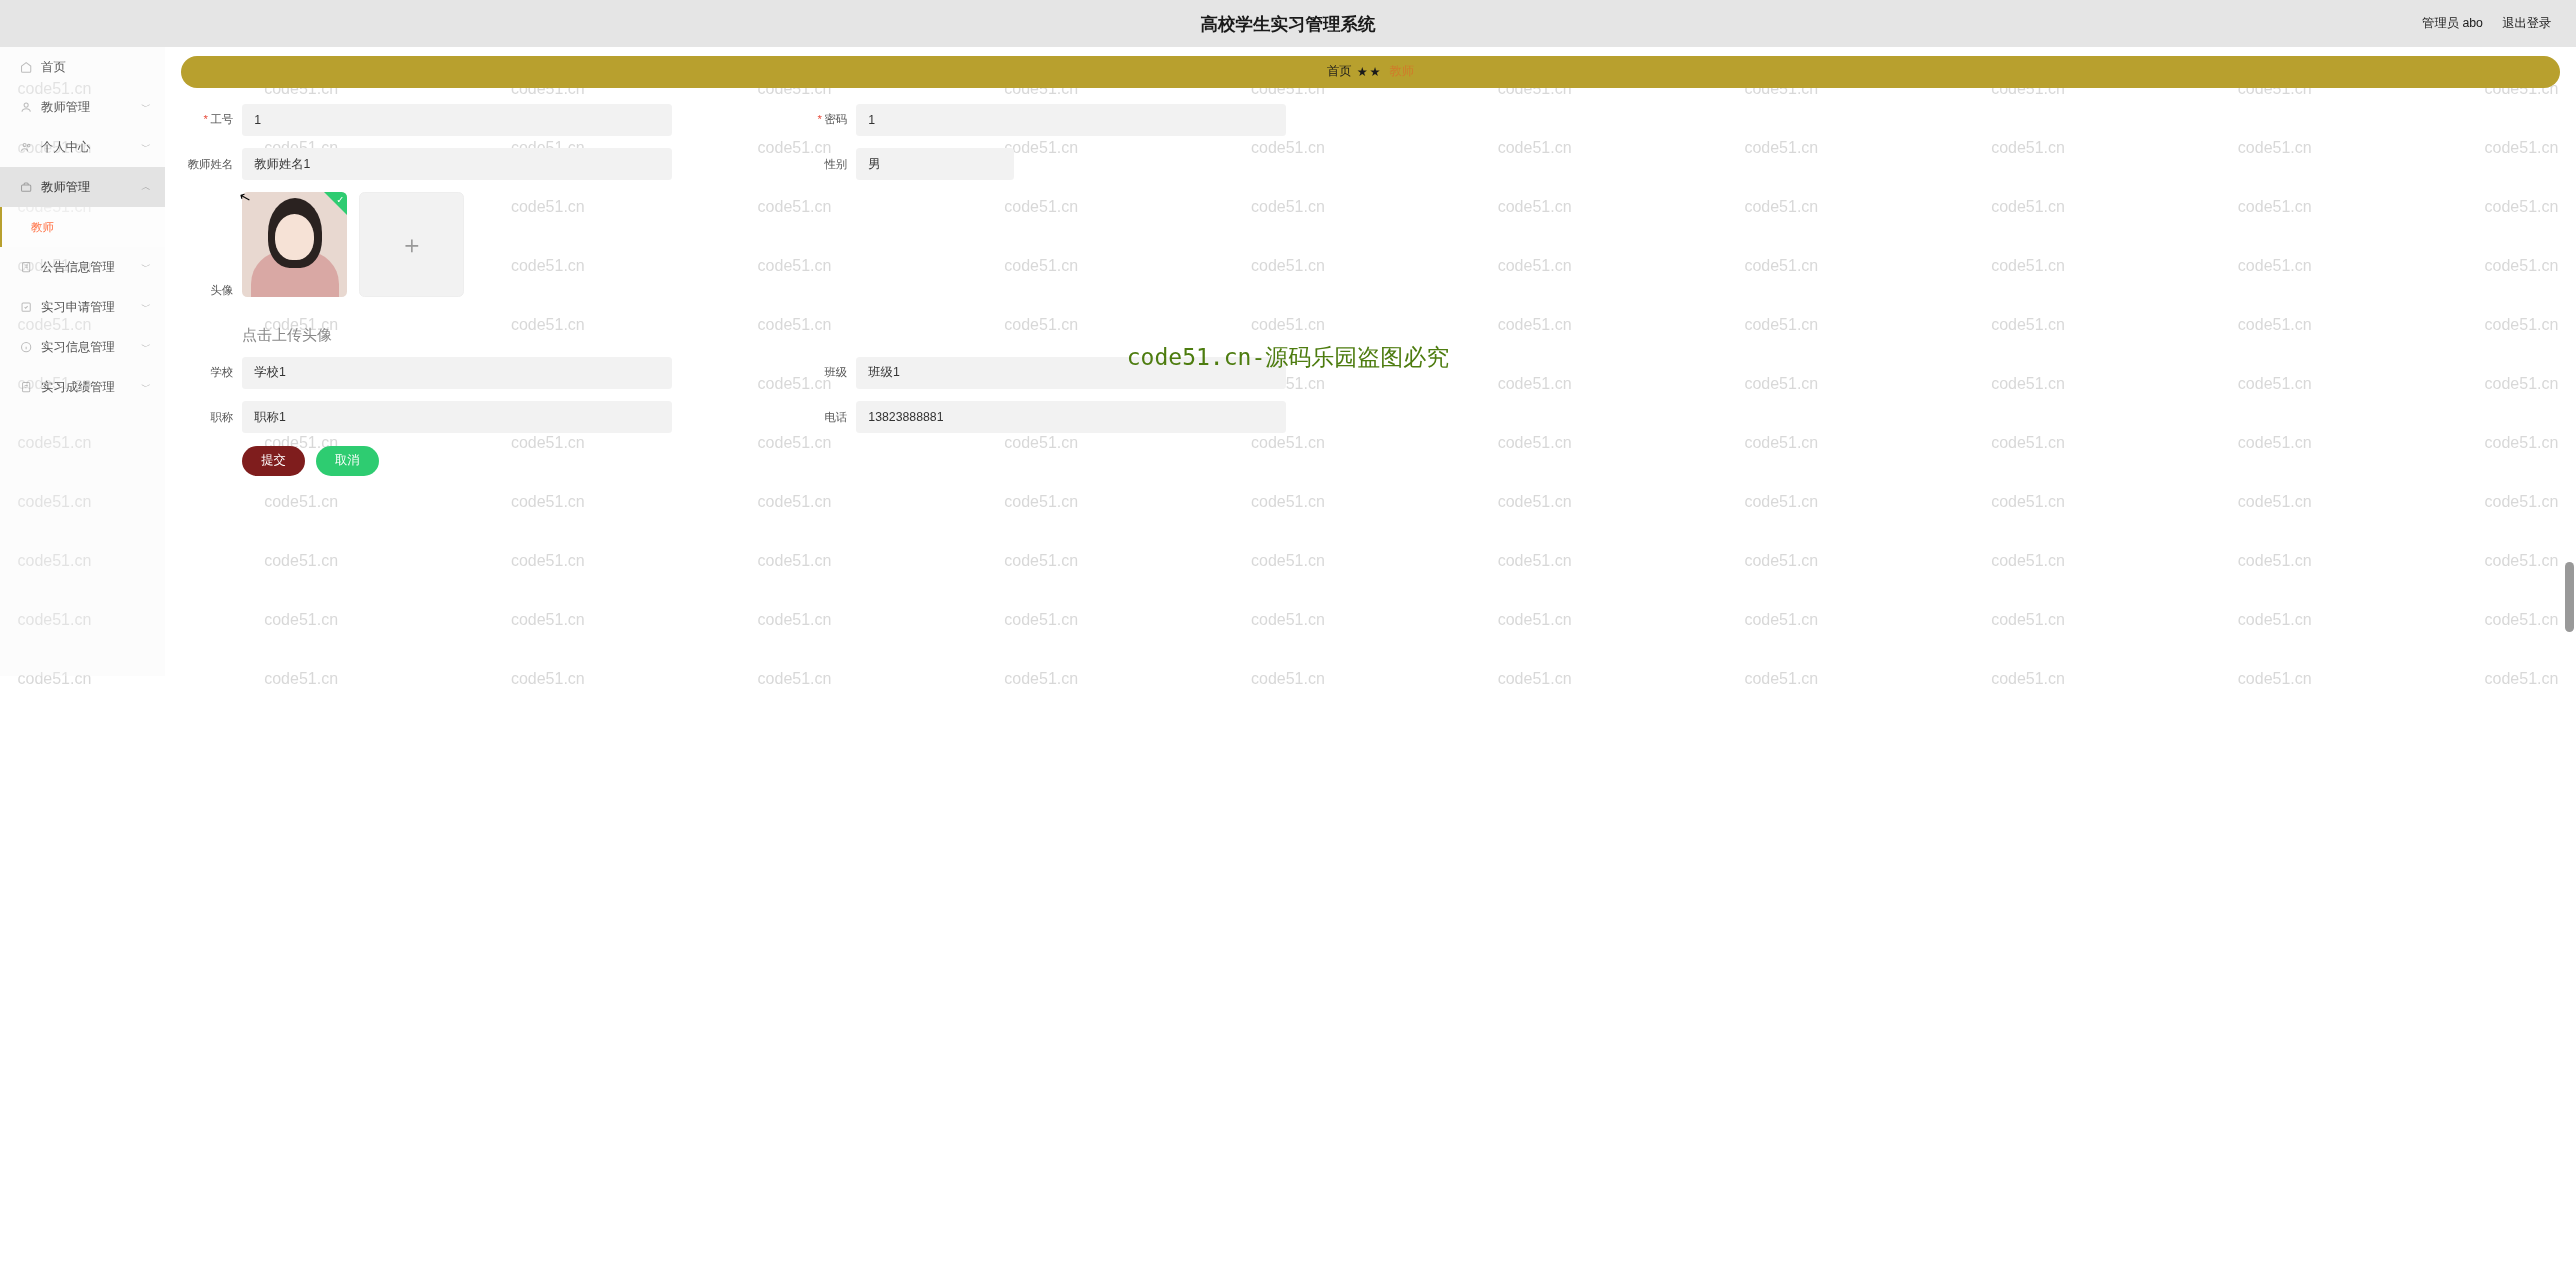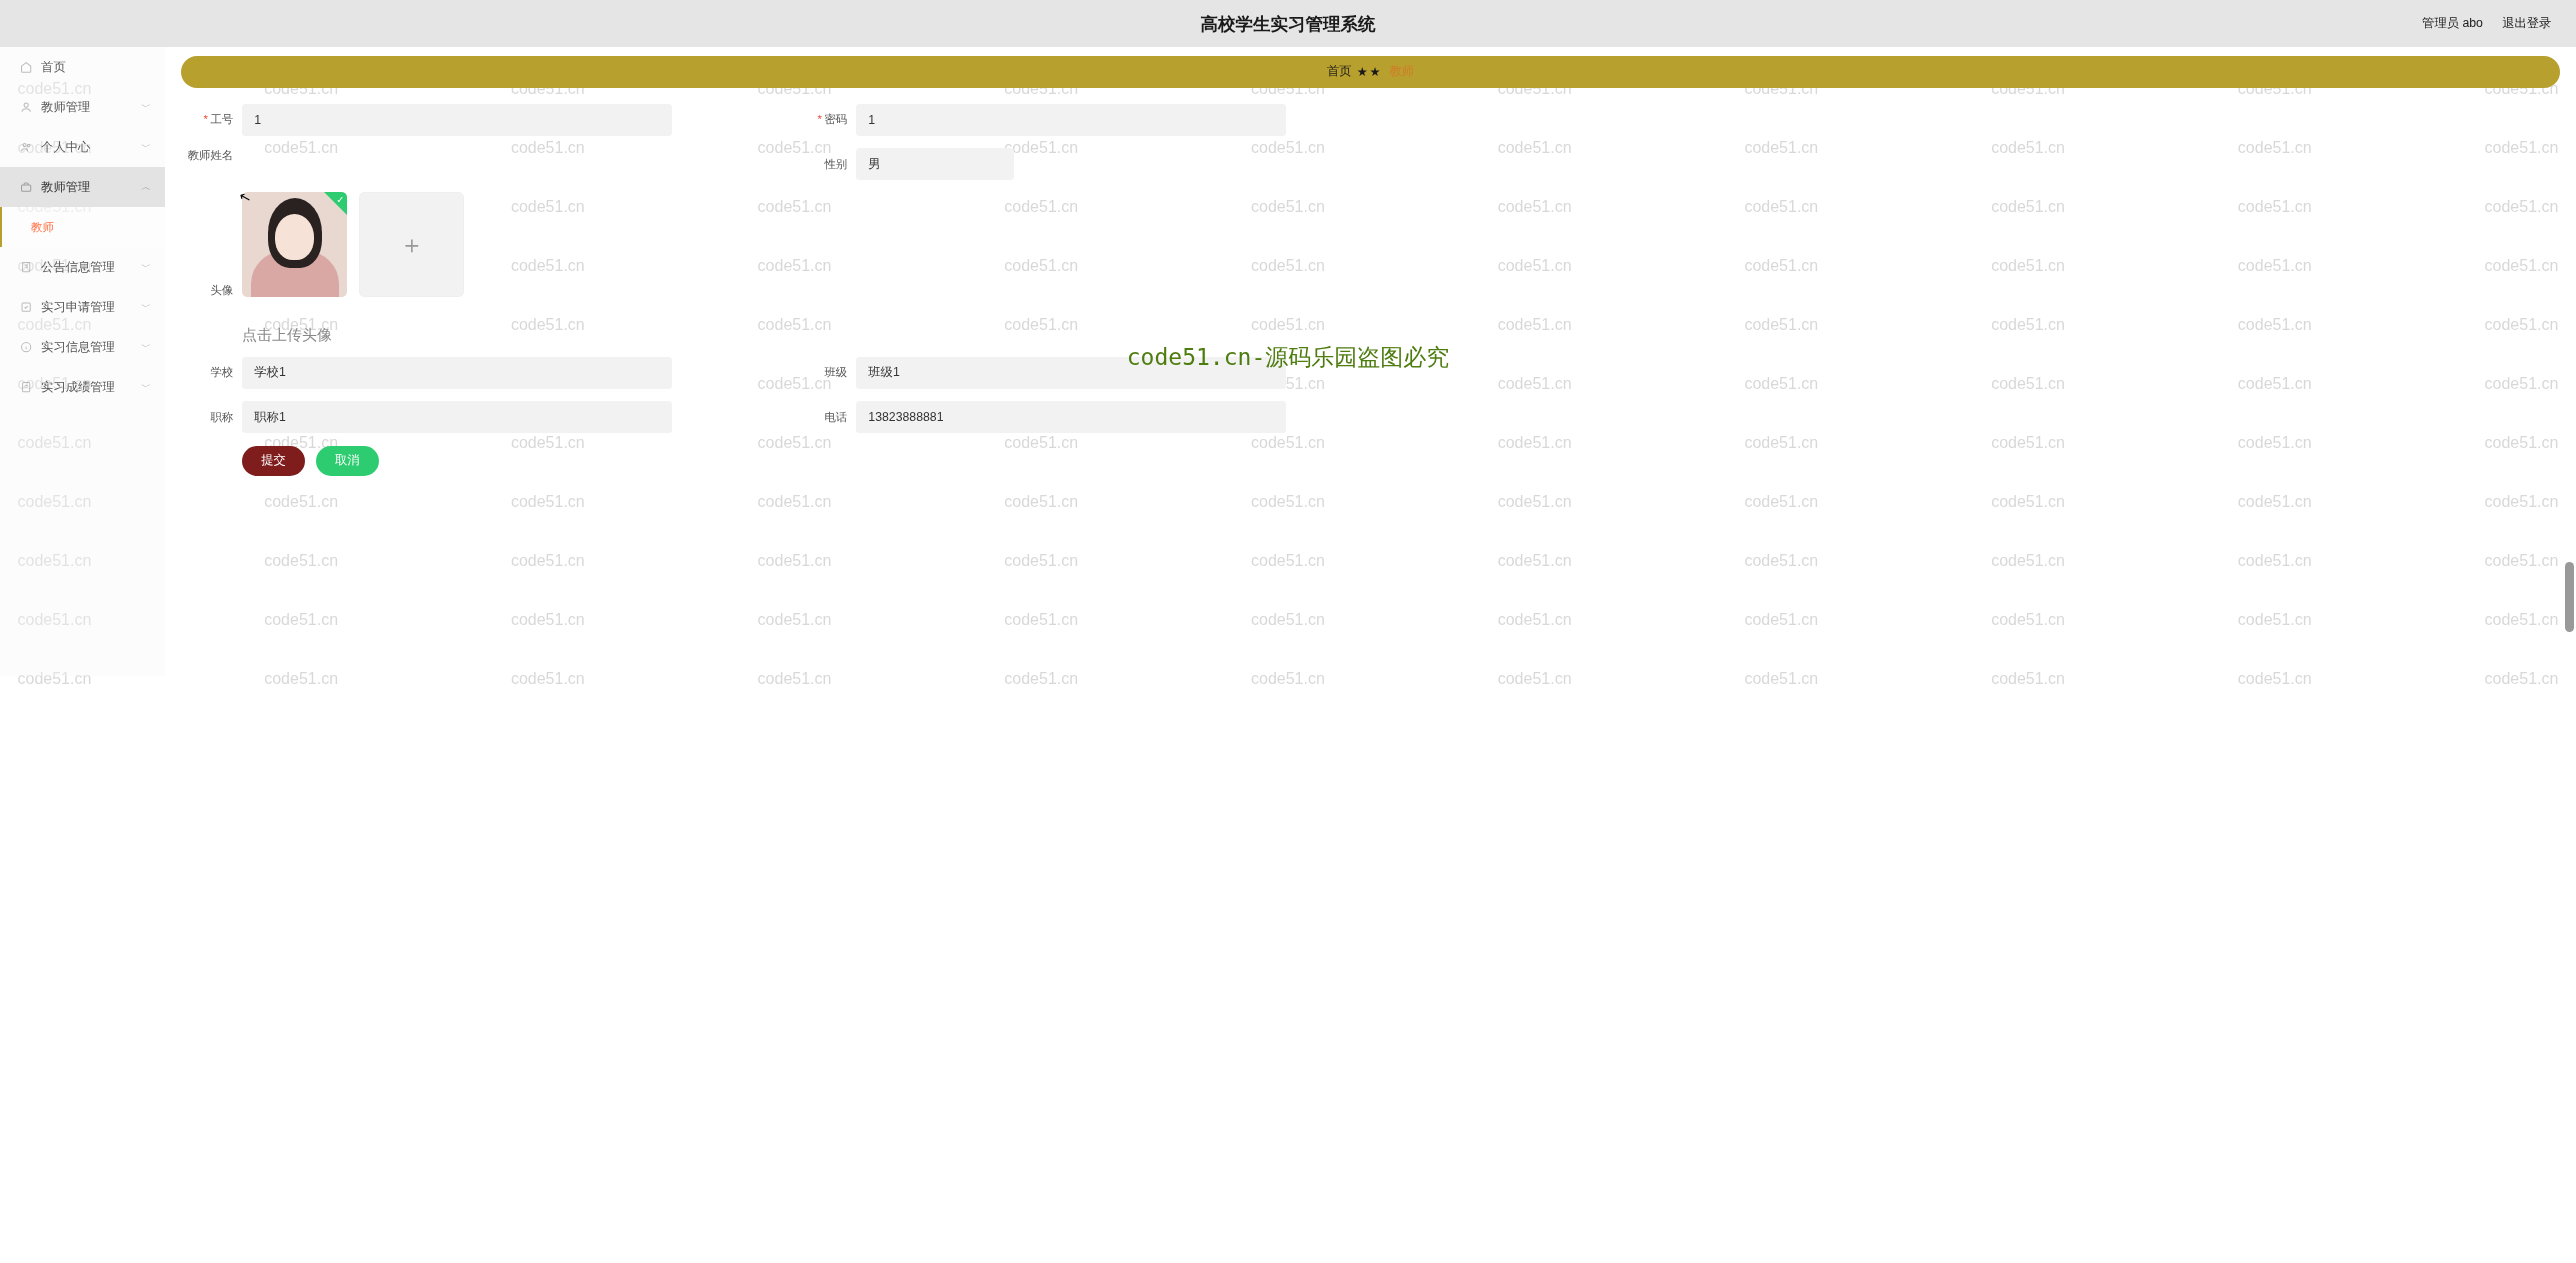--- a/index.html
+++ b/index.html
@@ -147,21 +147,21 @@
     .form-row {
       display: flex;
       gap: 35px;
       margin-bottom: 12.3px;
       align-items: flex-start;
     }
     .form-group {
       display: flex;
       align-items: center;
     }
-    .form-group.half { width: 579px; }
+    .form-group.half { width: 579px; justify-content: flex-end; }
     .form-group .label {
       width: 61px;
       text-align: right;
       color: #555;
       font-size: 11.4px;
       padding-right: 8.8px;
       flex-shrink: 0;
     }
     .form-group .label.req::before {
       content: "*";
@@ -597,20 +597,23 @@
           <div class="label req">密码</div>
           <div class="control">
             <input class="text-input" value="1" style="">
           </div>
         </div>
       </div>
 
       <div class="form-row">
         <div class="form-group half">
           <div class="label">教师姓名</div>
+          <div class="control">
+            <input class="text-input" value="教师姓名1" style="">
+          </div>
         </div>
         <div class="form-group half">
           <div class="label">性别</div>
           <div class="control">
             <div class="select-wrap">
               <span>男</span>
             </div>
           </div>
         </div>
       </div>

